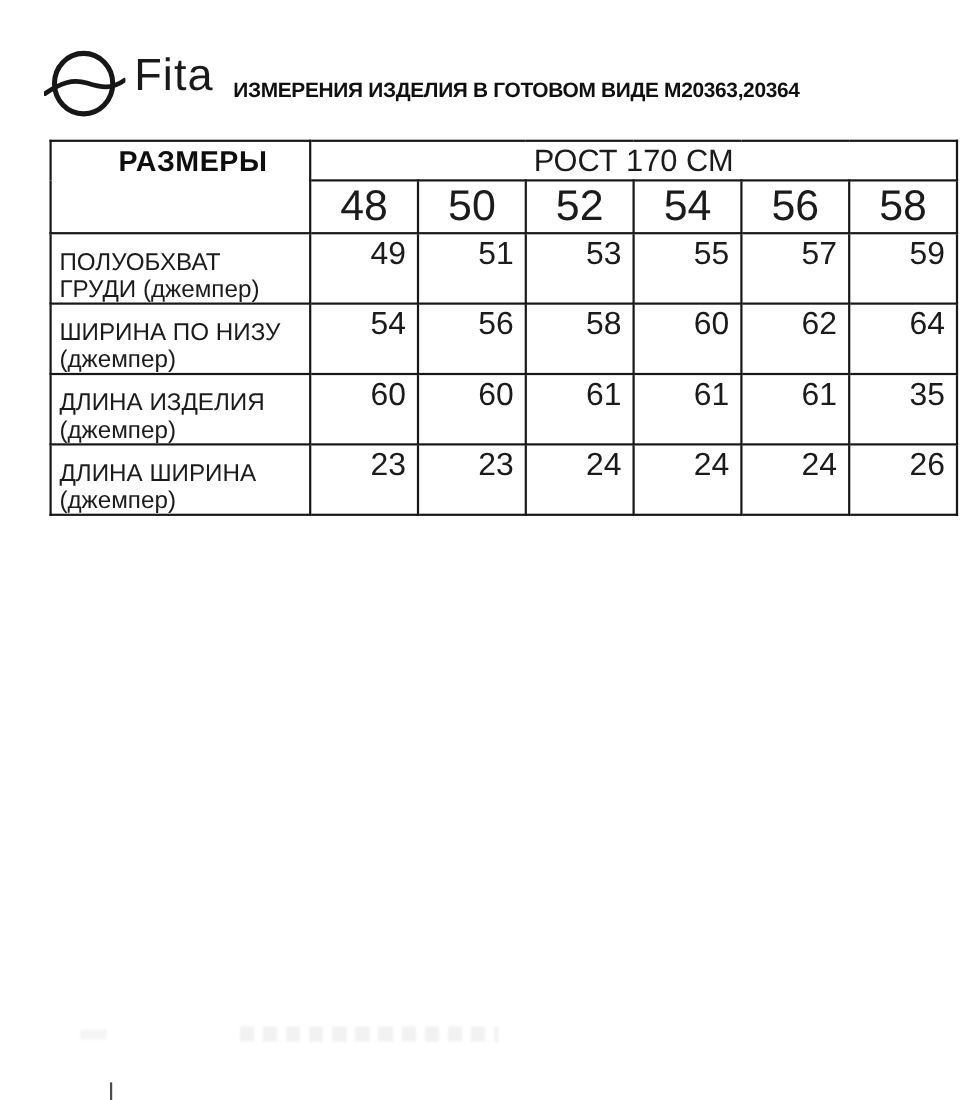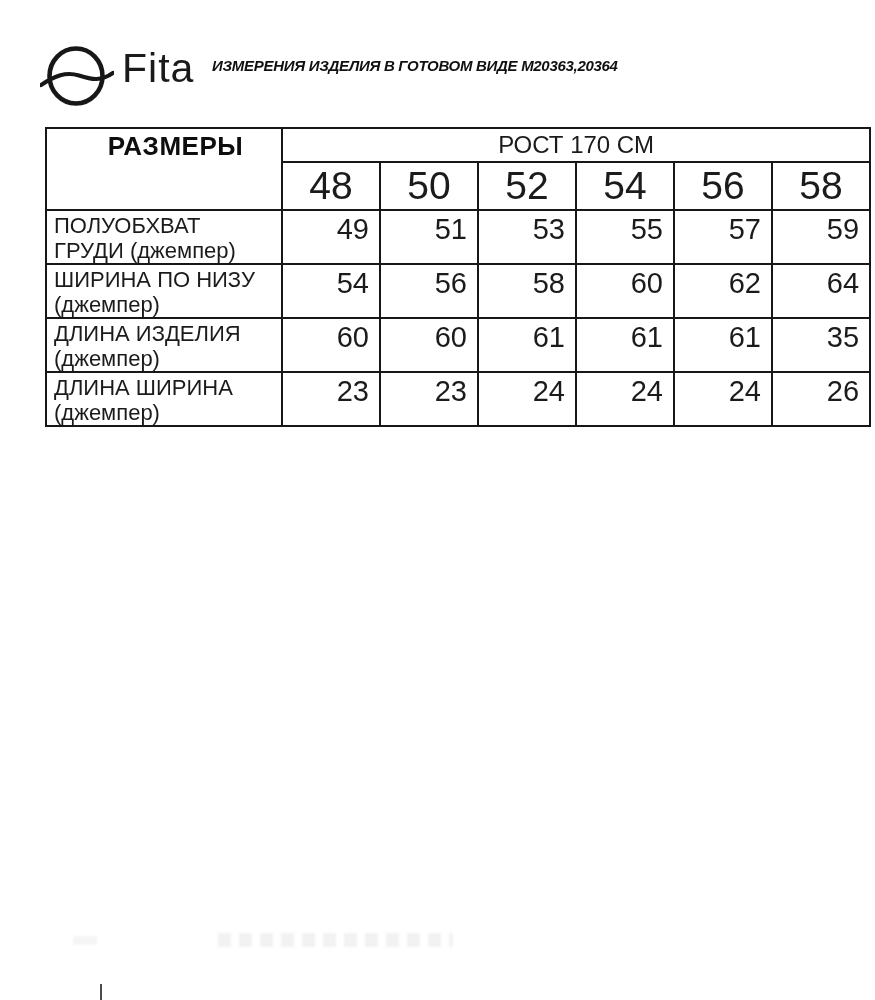--- a/index.html
+++ b/index.html
@@ -11,52 +11,51 @@
   }
   
   .brand{
     position:absolute;left:40px;top:45px;height:66px;
     display:flex;align-items:flex-start;gap:8px;
   }
   .brand-name{
     font-size:41px;font-weight:400;color:#1a1a1a;letter-spacing:1px;
   }
   .page-title{
-    position:absolute;left:212px;top:57px;width:640px;
-    font-size:15px;font-weight:700;letter-spacing:-0.3px;color:#101010;
+    position:absolute;left:212px;top:72px;width:640px;
+    font-size:19px;font-weight:700;letter-spacing:-0.3px;color:#101010;
     white-space:nowrap;
-    font-style:italic;
   }
   
   table.size-table{
     position:absolute;left:45px;top:127px;
     border-collapse:collapse;table-layout:fixed;
     width:824px;
   }
   .size-table td,.size-table th{
     border:2px solid #171717;
     font-weight:400;
     overflow:hidden;
   }
   th.corner{
     vertical-align:top;text-align:center;
     padding-top:2px;
     font-size:26px;font-weight:700;letter-spacing:0.5px;color:#0e0e0e;padding-left:24px;
   }
   th.group{
     text-align:center;vertical-align:middle;
-    font-size:24px;color:#1b1b1b;height:30px;
+    font-size:28px;color:#1b1b1b;height:30px;
   }
   td.size{
     text-align:center;vertical-align:middle;
     font-size:39px;height:32px;color:#1b1b1b;
   }
   th.rowlabel{
     text-align:left;vertical-align:top;
-    padding:2px 4px 0 7px;
+    padding:12px 4px 0 7px;
     font-size:22px;line-height:25px;color:#1b1b1b;
   }
   th.rowlabel span{display:block;}
   td.val{
     text-align:right;vertical-align:top;
     padding:2px 10px 0 0;
     font-size:29px;color:#1b1b1b;margin-top:19px;
   }
   tr.data-row{height:52px;}
   

